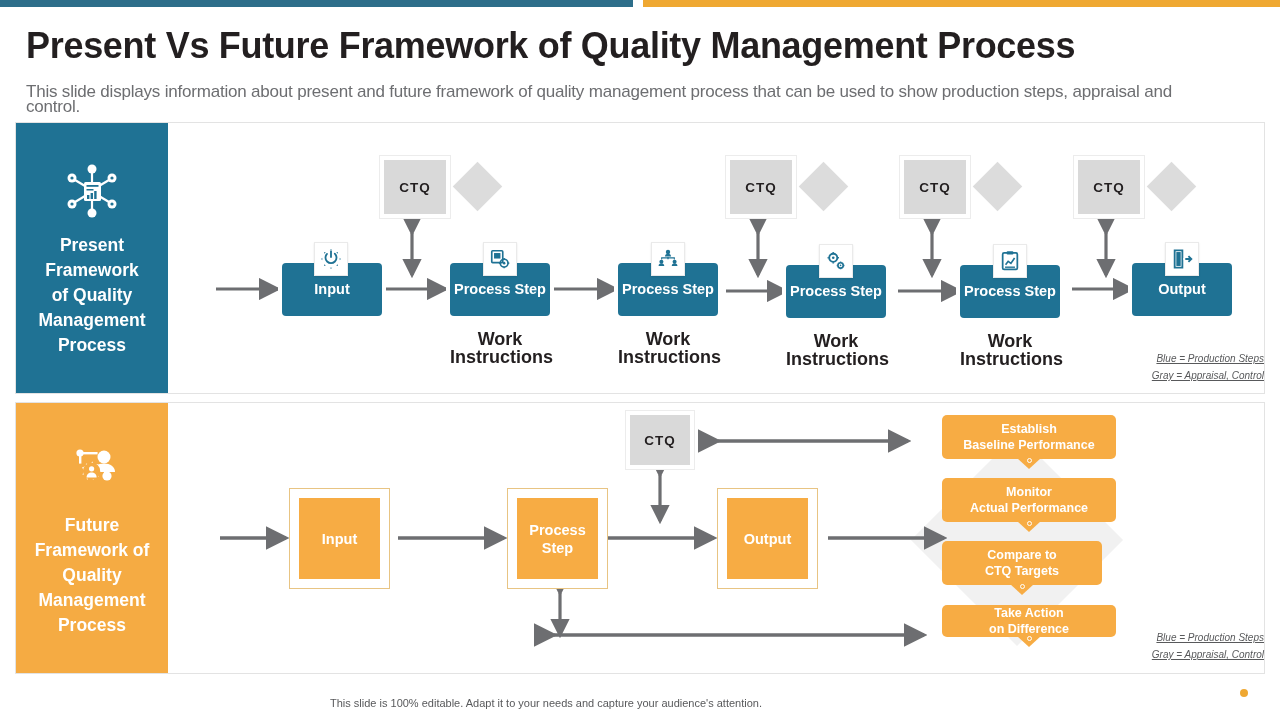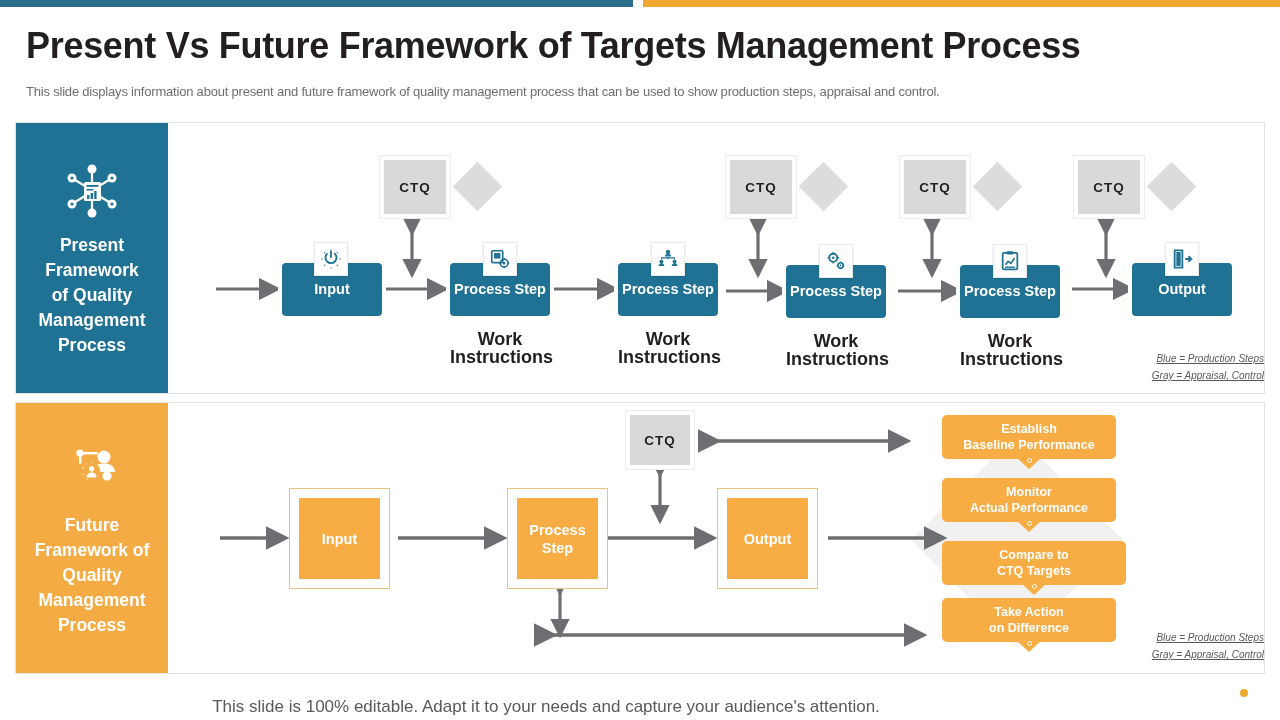--- a/index.html
+++ b/index.html
@@ -16,21 +16,21 @@
   .topbar-right { position:absolute; left:643px; top:0; width:637px; height:7px; background:#efa832; }
 
   
   .title {
     position:absolute; left:26px; top:24px; width:1180px;
     font-size:36px; font-weight:bold; color:#231f20;
     letter-spacing:-0.3px; line-height:44px;
   }
   .subtitle {
     position:absolute; left:26px; top:84px; width:1190px;
-    font-size:13px; color:#6d6e71; line-height:15px;
+    font-size:17px; color:#6d6e71; line-height:15px;
     letter-spacing:-0.2px;
   }
 
   
   .panel {
     position:absolute; background:#ffffff;
     border:1px solid #e3e3e3;
   }
   #panel-present { left:15px; top:122px; width:1250px; height:272px; }
   #panel-future  { left:15px; top:402px; width:1250px; height:272px; }
@@ -122,42 +122,42 @@
     width:5px; height:5px; border-radius:50%;
     border:1px solid #ffffff; background:transparent; z-index:3;
   }
   .bigdiamond {
     position:absolute; background:#f1f1f1; transform:rotate(45deg); z-index:0;
   }
 
   
   .footer {
     position:absolute; left:0; top:697px; width:1092px;
-    text-align:center; font-size:17px; color:#58595b;
+    text-align:center; font-size:11px; color:#58595b;
   }
   .pagebadge {
     position:absolute; left:1238px; top:690px;
     width:25px; height:25px; border-radius:50%;
     border:1px solid #9fbcca; color:#3c7f9c;
     font-size:11px; display:flex; align-items:center; justify-content:center;margin-left:44px;
   }
   .pagedot {
     position:absolute; left:1240px; top:689px;
     width:8px; height:8px; border-radius:50%; background:#efa832;
   }
 </style>
 </head>
 <body>
 
 <div id="slide">
 
   <div class="topbar-left"></div>
   <div class="topbar-right"></div>
 
-  <div class="title">Present Vs Future Framework of Targets Management Process</div>
+  <div class="title">Present Vs Future Framework of Quality Management Process</div>
   <div class="subtitle">This slide displays information about present and future framework of quality management process that can be used to show production steps, appraisal and control.</div>
 
   <div class="panel" id="panel-present">
 
     <div class="side" id="side-present">
       <span class="side-icon">
         <svg viewBox="0 0 64 64" width="64" height="64">
           <g fill="none" stroke="#ffffff" stroke-width="2.2">
             <line x1="32" y1="13" x2="32" y2="24"></line>
             <line x1="32" y1="40" x2="32" y2="51"></line>
@@ -390,25 +390,25 @@
 
       <div class="chev-stack" style="left:740px;top:12px;width:174px;height:230px;z-index:2;">
         <div class="chev" style="top:63px;  width:174px;height:44px;">
           <span>Monitor<br>Actual Performance</span>
           <span class="chev-dot"></span>
         </div>
         <div class="chev" style="top:0px;   width:174px;height:44px;">
           <span>Establish<br>Baseline Performance</span>
           <span class="chev-dot"></span>
         </div>
-        <div class="chev" style="top:126px; width:184px;height:44px;">
+        <div class="chev" style="top:126px; width:160px;height:44px;">
           <span>Compare to<br>CTQ Targets</span>
           <span class="chev-dot"></span>
         </div>
-        <div class="chev" style="top:183px; width:174px;height:44px;">
+        <div class="chev" style="top:190px; width:174px;height:32px;">
           <span>Take Action<br>on Difference</span>
           <span class="chev-dot"></span>
         </div>
       </div>
 
       <div class="legend" style="left:868px;top:226px;width:194px;z-index:3;">
         <div>Blue = Production Steps</div>
         <div>Gray = Appraisal, Control</div>
       </div>
 

